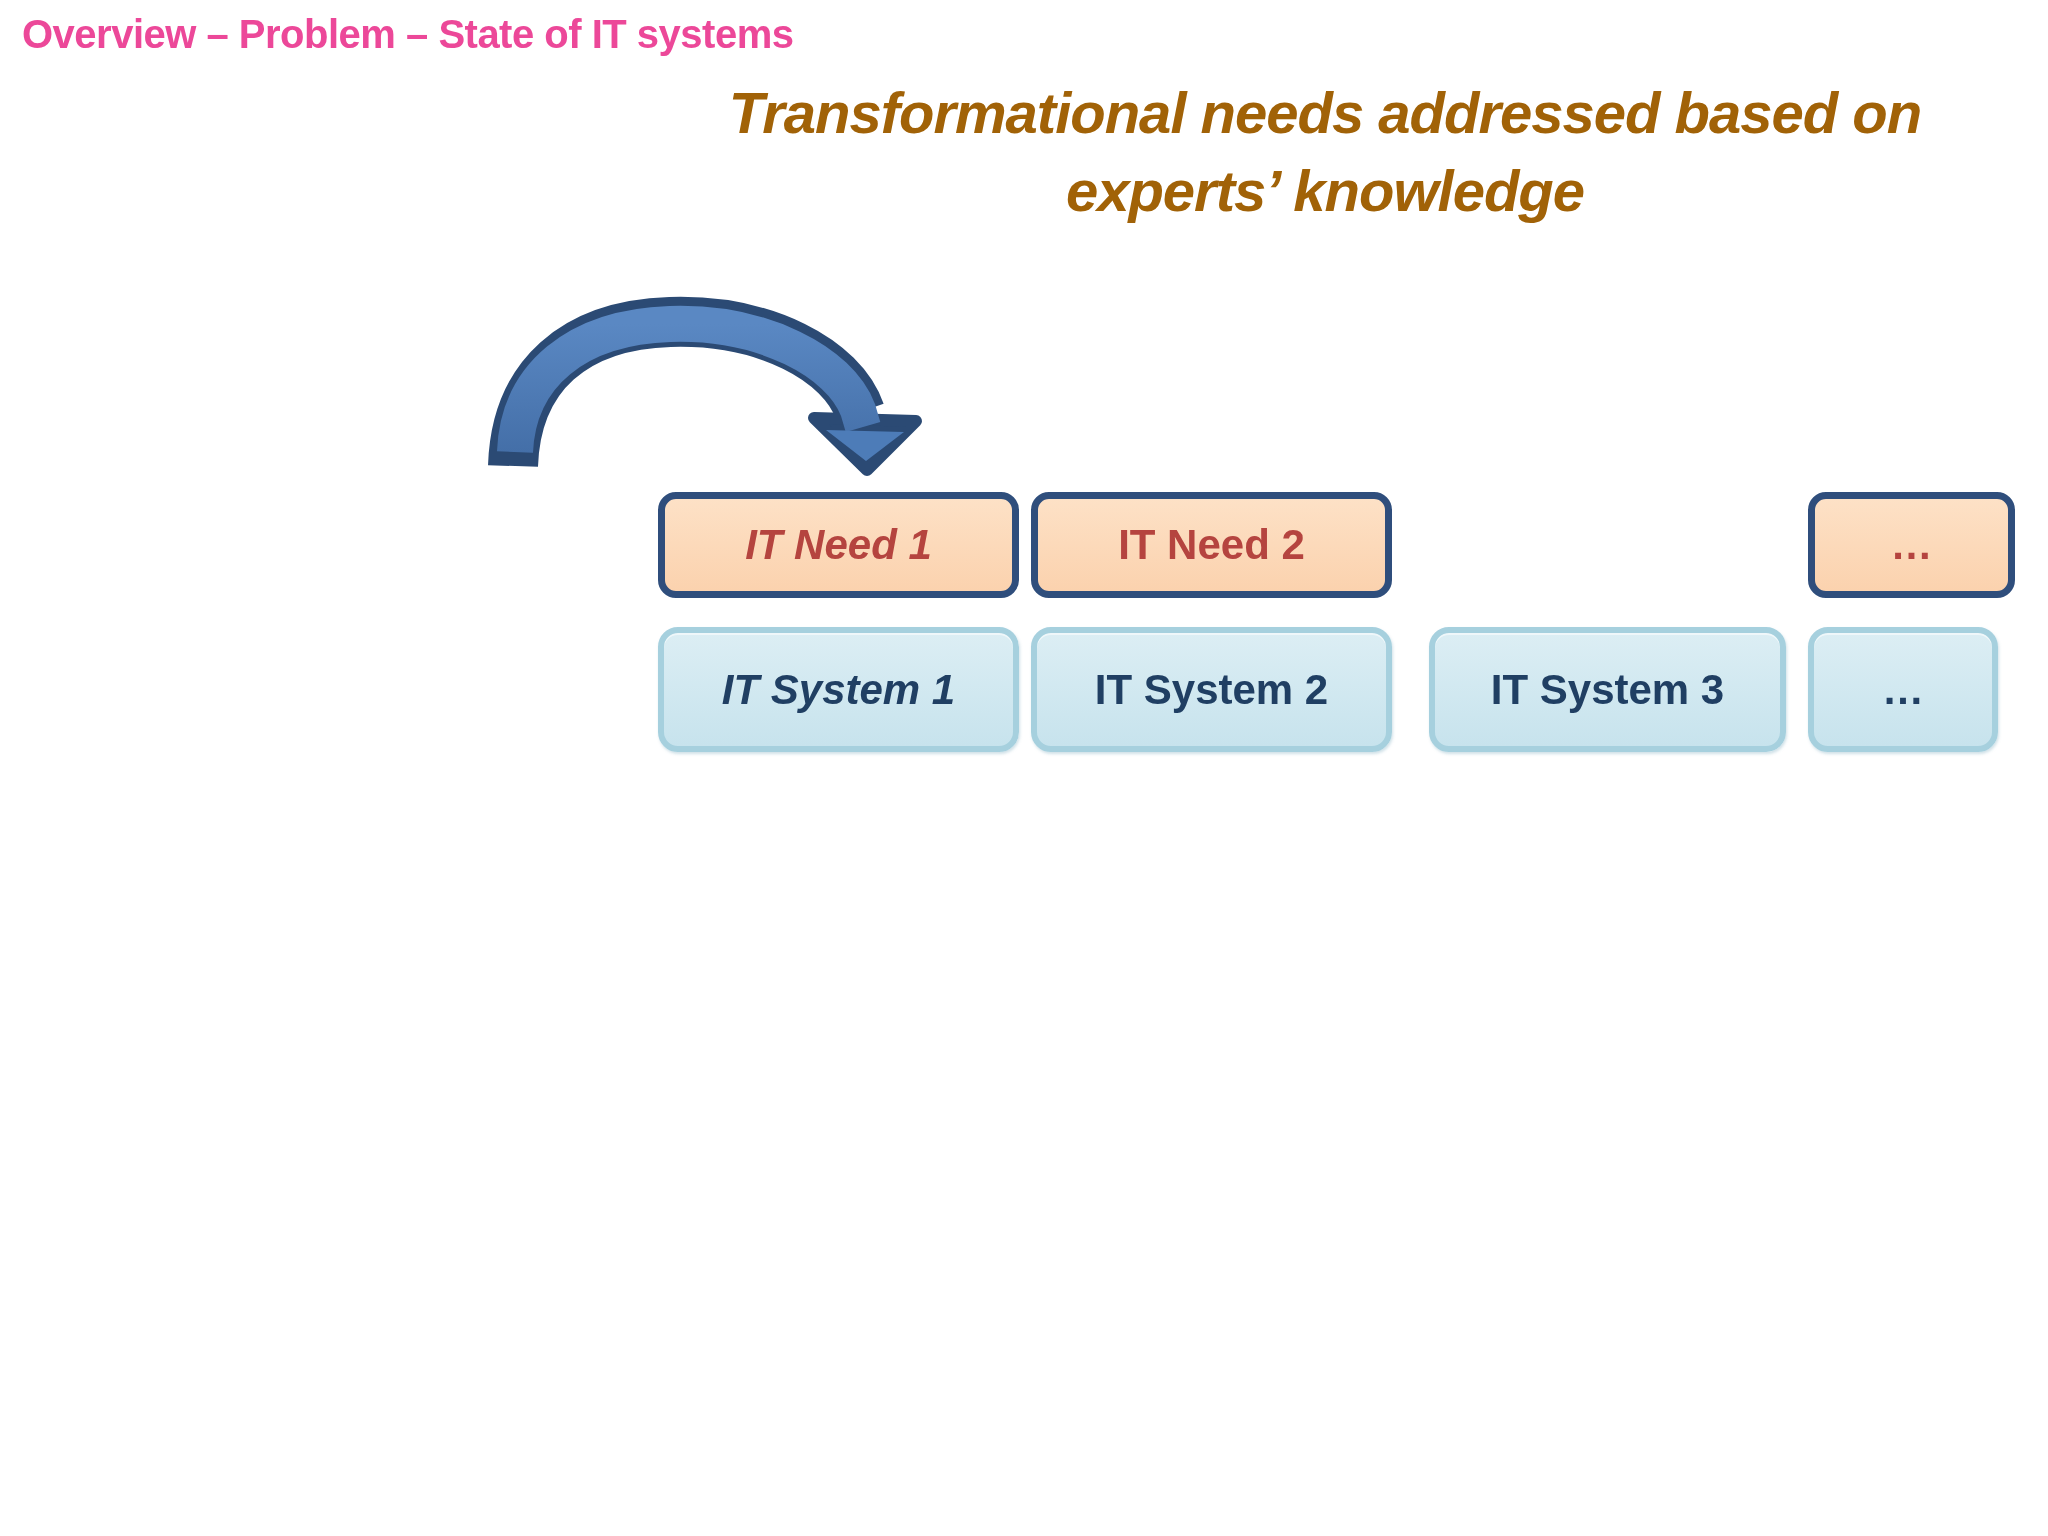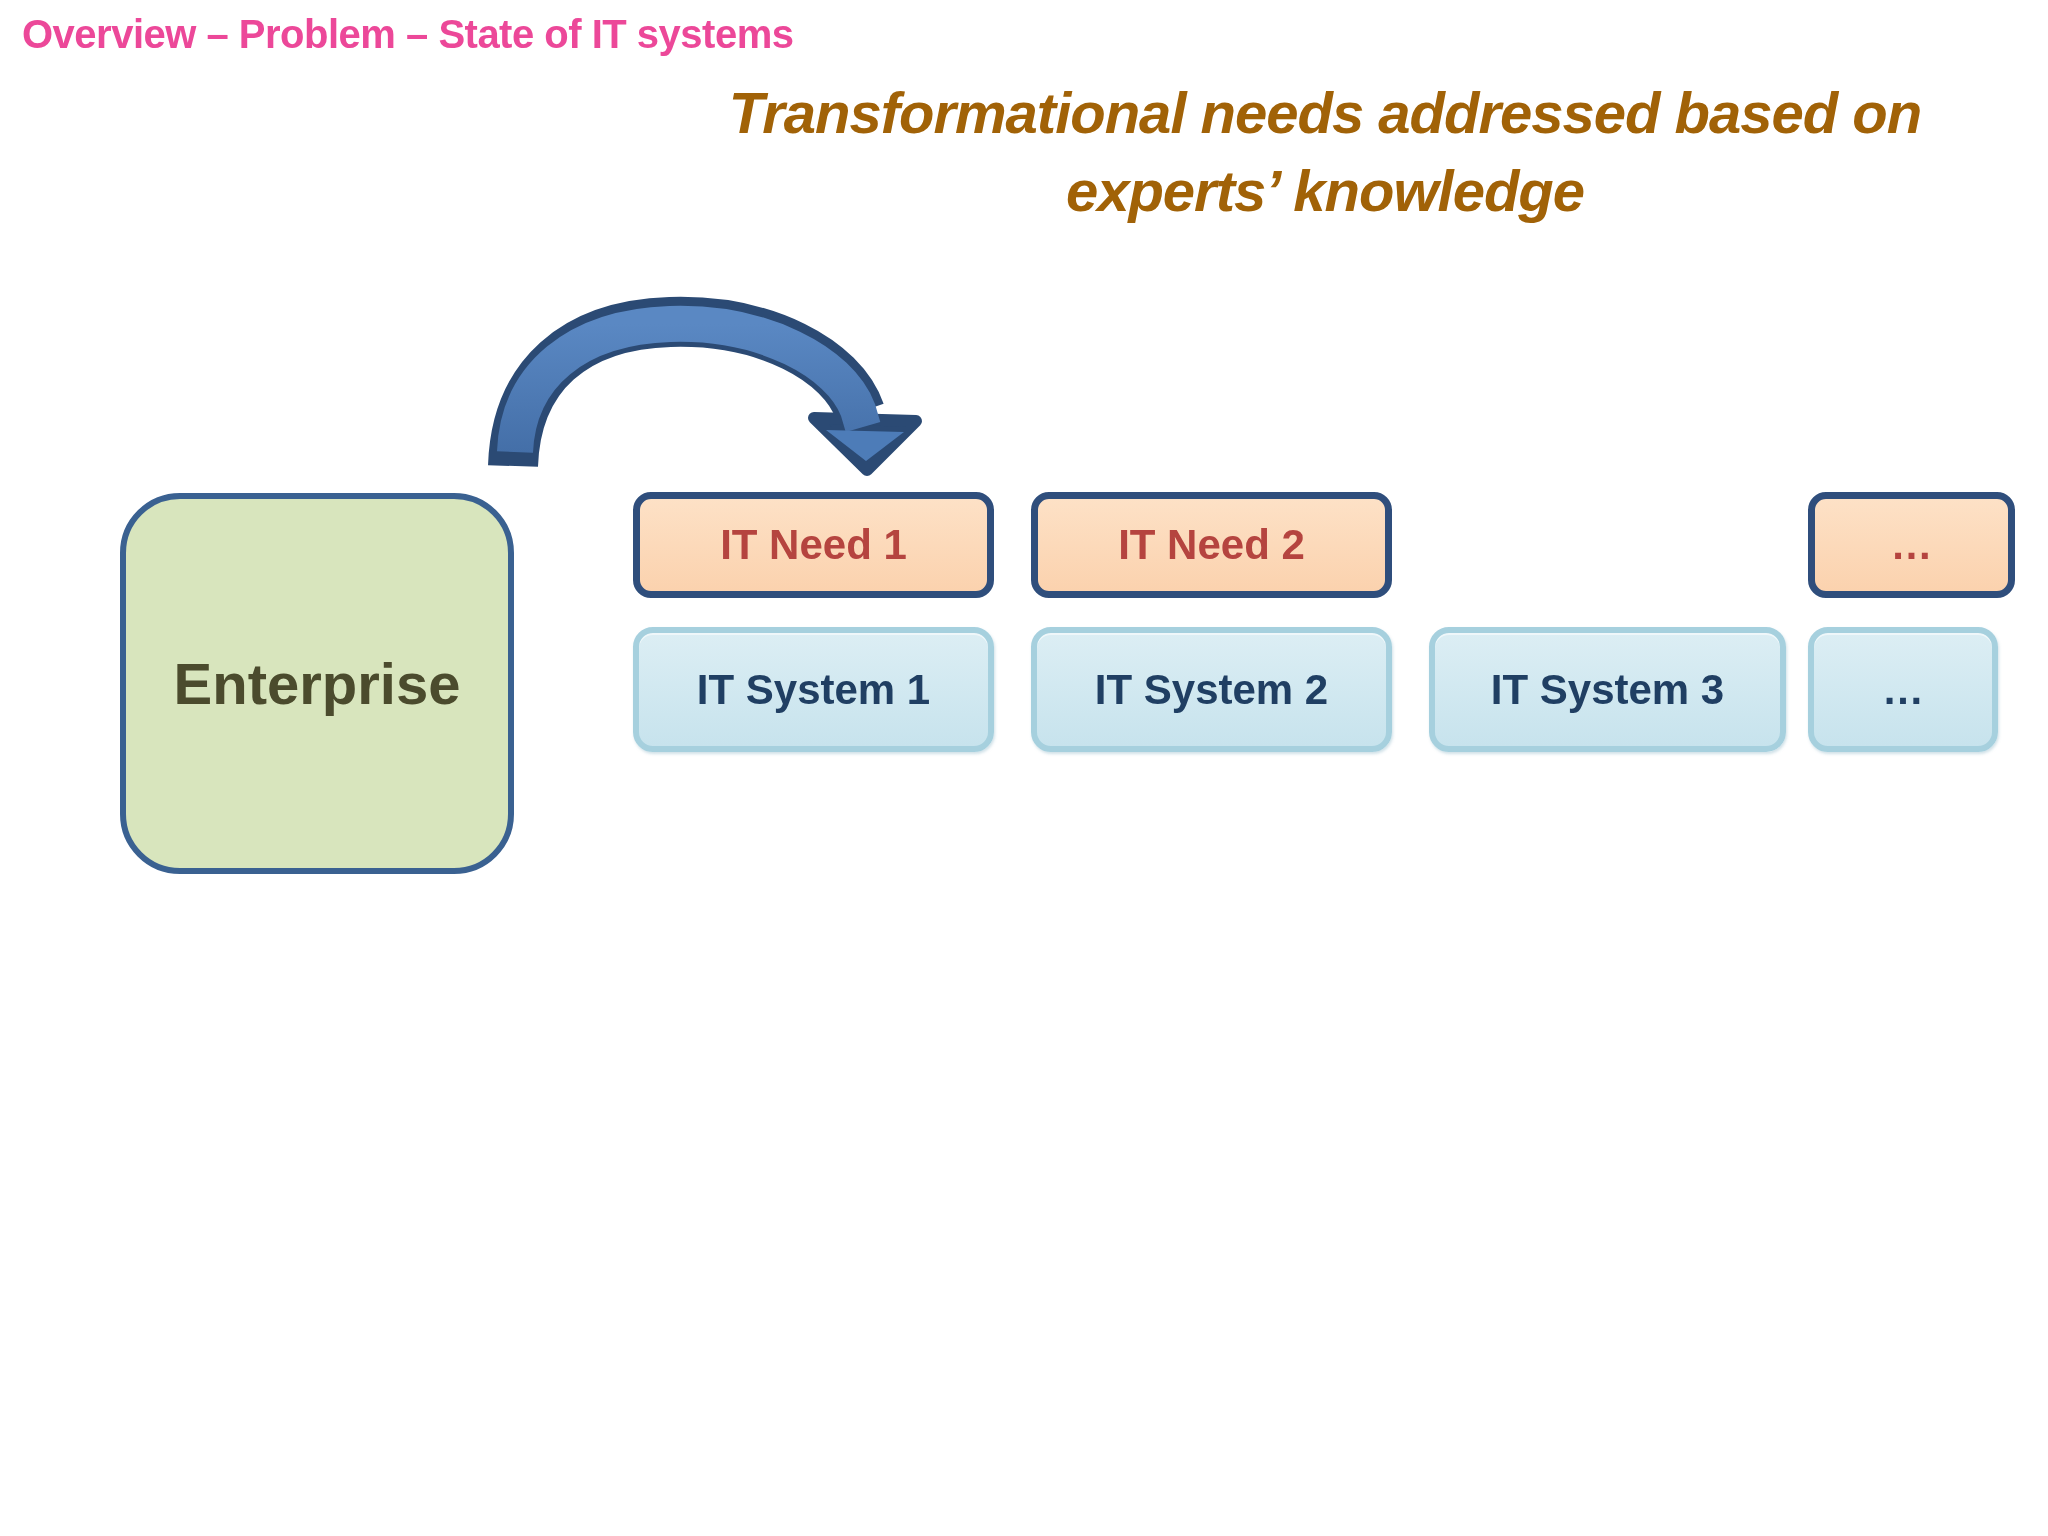--- a/index.html
+++ b/index.html
@@ -34,21 +34,21 @@
     border:7px solid #2f4e7c;border-radius:18px;
     font-size:42px;color:#b5443f;
   }
   .system{
     top:627px;height:125px;
     background:linear-gradient(180deg,#dceef4 0%,#c7e3ed 100%);
     border:6px solid #a6d0de;border-radius:20px;
     box-shadow:inset 0 2px 0 rgba(255,255,255,0.55), 1px 2px 3px rgba(120,170,190,0.35);
     font-size:42px;color:#203f63;
   }
-  .n1,.s1{left:633px;width:361px;}
+  .n1,.s1{left:658px;width:361px;font-style:italic;}
   .n2,.s2{left:1031px;width:361px;}
   .n3,.s3{left:1429px;width:357px;}
   .n4{left:1808px;width:207px;}
   .s4{left:1808px;width:190px;}
 </style>
 </head>
 <body>
 
 <div class="slide">
 
@@ -69,23 +69,20 @@
 
     <path d="M 53 186 C 56 95 115 45 210 42 C 305 39 382 80 400 132" fill="none" stroke="#2b4a74" stroke-width="50" stroke-linecap="butt"></path>
 
     <polygon points="354,138 456,141 407,190" fill="#2b4a74" stroke="#2b4a74" stroke-width="12" stroke-linejoin="round"></polygon>
 
     <path d="M 55 172 C 58 95 117 47 210 44 C 303 41 380 82 398 130 L 403 147" fill="none" stroke="url(#ag)" stroke-width="36" stroke-linecap="butt"></path>
 
     <polygon points="366,150 444,152 406,181" fill="#4d7cb8"></polygon>
   </svg>
 
-  <div class="box enterprise">
-    <span>Enterprise</span>
-  </div>
 
   <div class="box need n1">
     <span>IT Need 1</span>
   </div>
   <div class="box need n2">
     <span>IT Need 2</span>
   </div>
   <div class="box need n4">
     <span>…</span>
   </div>

